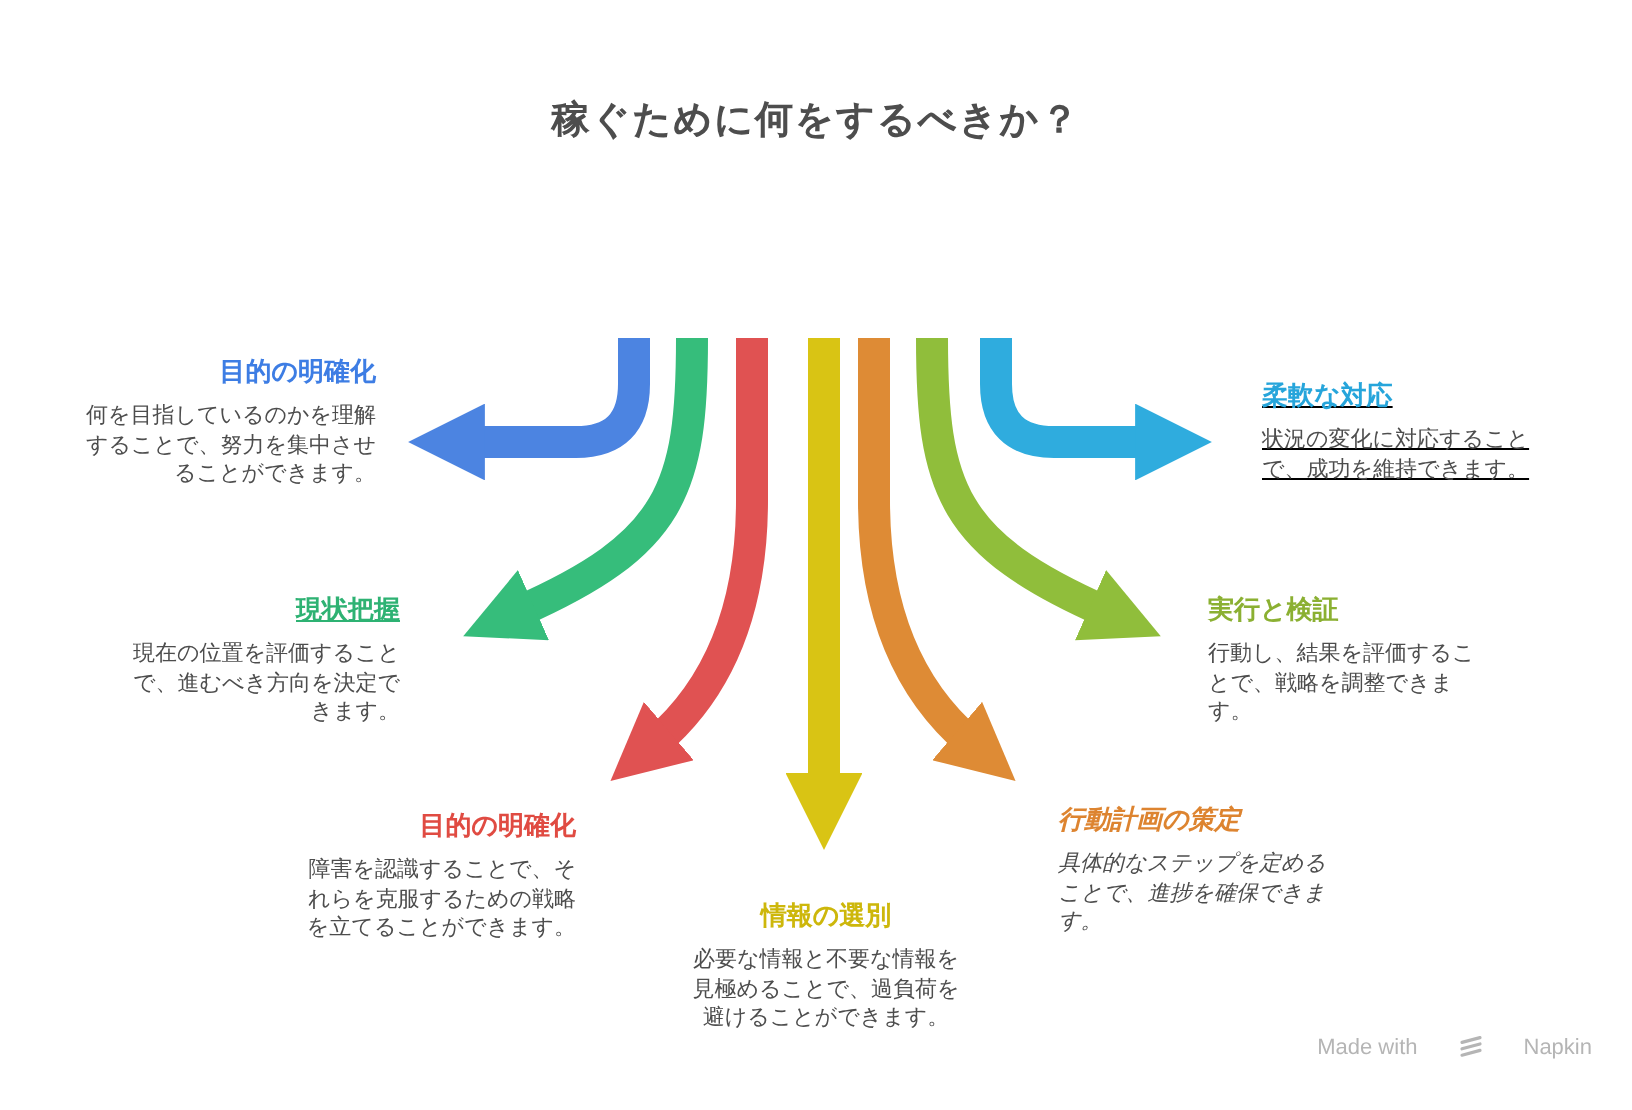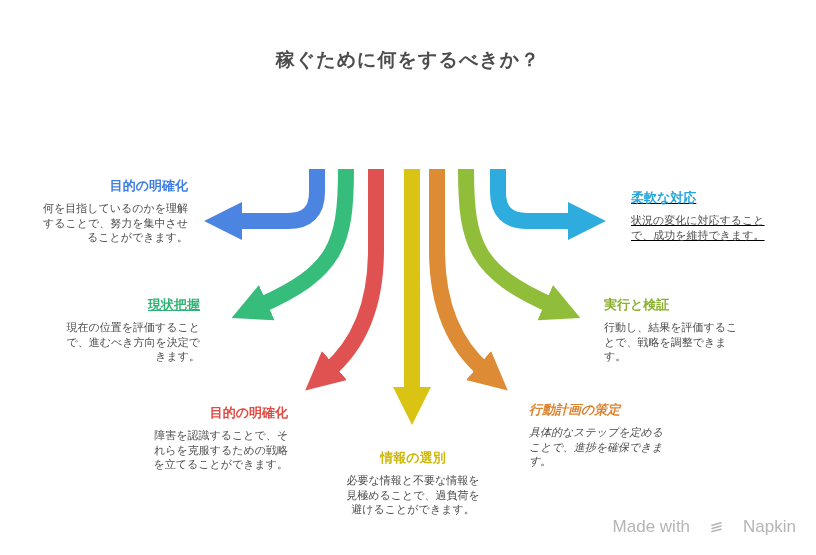--- a/index.html
+++ b/index.html
@@ -23,21 +23,21 @@
   .i0 { left:30px;  top:177px; width:158px; text-align:right; }
   .i1 { left:58px;  top:296px; width:142px; text-align:right; }
   .i2 { left:140px; top:404px; width:148px; text-align:right; }
   .i3 { left:337px; top:449px; width:152px; text-align:center; }
   .i4 { left:529px; top:401px; width:160px; text-align:left;font-style:italic; }
   .i5 { left:604px; top:296px; width:150px; text-align:left; }
   .i6 { left:631px; top:189px; width:160px; text-align:left;text-decoration:underline; }
   .footer {
     position:absolute; top:517px; right:20px;
     display:flex; align-items:center; gap:20px;
-    color:#b5b5b5; font-size:17px;justify-content:center;
+    color:#b5b5b5; font-size:11px;justify-content:center;
   }
   .footer .brand { color:#b5b5b5; }
   .napkin-logo { display:inline-block; }
 </style>
 </head>
 <body>
 
 <div class="title">稼ぐために何をするべきか？</div>
 
 <svg class="arrows-svg" width="816" height="555" viewBox="0 0 816 555">

